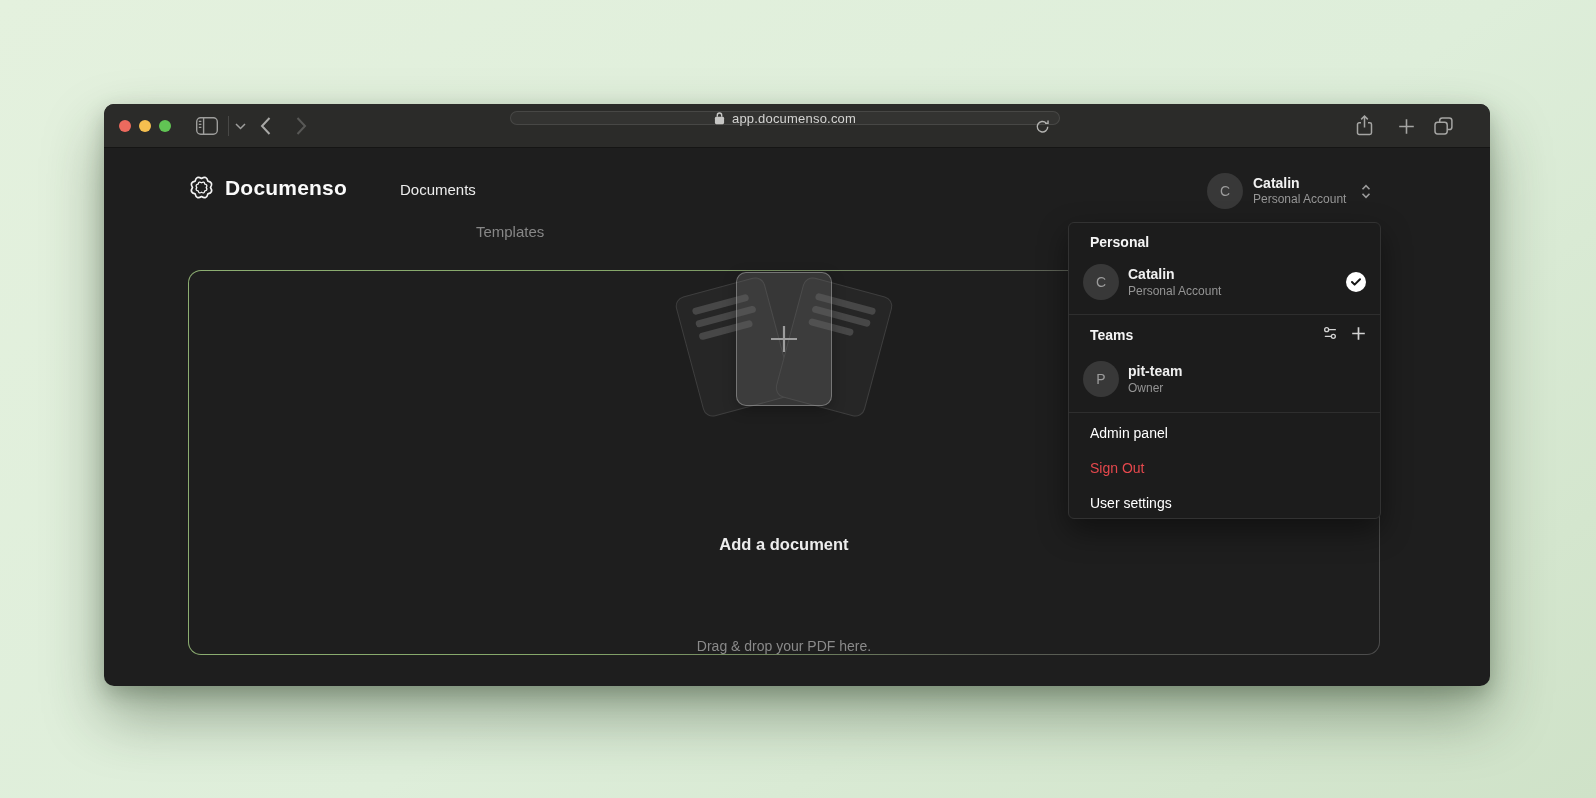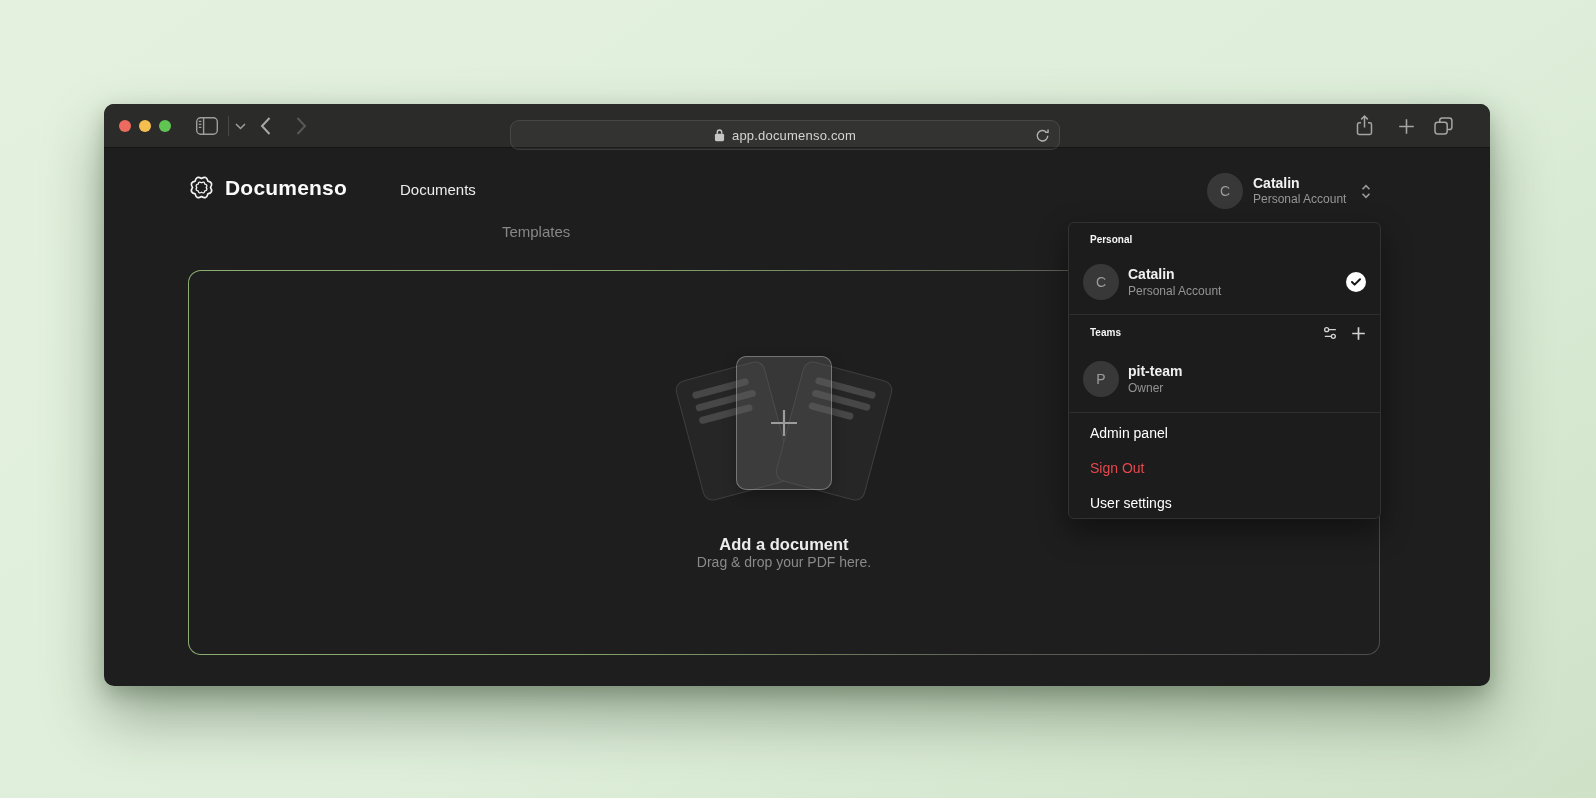--- a/index.html
+++ b/index.html
@@ -23,34 +23,34 @@
   .tl.red{ left:15px; background:#ed6a5e; }
   .tl.yellow{ left:35px; background:#f5bf4f; }
   .tl.green{ left:55px; background:#61c554; }
   .tbicon { position:absolute; display:flex; align-items:center; justify-content:center; }
   .i-sidebar{ left:92px; top:13px; }
   .tbsep{ position:absolute; left:124px; top:12px; width:1px; height:20px; background:#484846; }
   .i-chevdn{ left:131px; top:19px; }
   .i-back{ left:156px; top:13px; }
   .i-fwd{ left:192px; top:13px; }
   .urlbar{
-    position:absolute; left:406px; top:16px; width:550px; height:30px;
+    position:absolute; left:406px; top:7px; width:550px; height:14px;
     border:1px solid rgba(255,255,255,.10); background:rgba(255,255,255,.04);
     border-radius:9px; display:flex; align-items:center; justify-content:center; gap:7px;
   }
   .urlbar .url{ font-size:13px; color:#d4d4d2; letter-spacing:.2px; }
   .i-reload{ position:absolute; right:9px; top:7px; }
   .i-share{ left:1252px; top:11px; }
   .i-plus{ left:1294px; top:14px; }
   .i-tabs{ left:1330px; top:13px; }
   
   .app-header{ position:absolute; left:0; top:44px; right:0; height:90px; }
   .brand{ position:absolute; left:84px; top:26px; display:flex; align-items:center; gap:10px; }
   .brand .name{ font-size:21px; font-weight:700; color:#fafafa; letter-spacing:.2px; }
-  .nav{ position:absolute; left:296px; top:33px; display:flex; gap:26px; }
+  .nav{ position:absolute; left:296px; top:33px; display:flex; }
   .nav a{ font-size:15px; font-weight:500; text-decoration:none; }
   .nav a.active{ color:#ececec; }
   .nav a.inactive{ color:#878787;margin-top:42px; }
   .search{
     position:absolute; left:671px; top:25px; width:375px; height:37px;
     border:1px solid #3b3b3b; border-radius:8px; display:flex; align-items:center;
     padding:0 8px 0 12px; gap:9px; background:#1e1e1e;
   }
   .search .placeholder{ flex:1; font-size:14px; color:#9a9a9a; }
   .search .kbd{
@@ -65,42 +65,42 @@
   }
   .account .nm{ font-size:14px; font-weight:700; color:#f2f2f2; line-height:17px; }
   .account .sub{ font-size:12px; color:#969696; line-height:15px; }
   .account .updown{ margin-left:4px; display:flex; }
   
   .dropzone{
     position:absolute; left:84px; top:166px; width:1192px; height:385px;
     border-radius:13px; border:1px solid transparent;
     background:linear-gradient(#1e1e1e,#1e1e1e) padding-box,
                linear-gradient(100deg,#8dae72 0%,#85a769 35%,#5b5f55 70%,#4c4c4c 100%) border-box;
-    display:flex; flex-direction:column; align-items:center; justify-content:center;
+    display:flex; flex-direction:column; align-items:center; justify-content:space-between;
   }
   .cards{ position:relative; width:240px; height:152px; margin-bottom:28px; }
   .card{ position:absolute; border-radius:10px; }
   .card.side{ width:92px; height:124px; background:#262626; border:1px solid #3e3e3e; top:14px; padding:13px 14px; }
   .card.left{ left:24px; transform:rotate(-15deg); }
   .card.right{ right:24px; transform:rotate(15deg); }
   .bar{ height:7px; border-radius:3.5px; background:#474747; margin-bottom:6px; }
   .card.center{
     left:50%; transform:translateX(-50%); top:1px; width:96px; height:134px;
     background:rgba(96,96,96,.38); border:1px solid rgba(168,168,168,.55);
     display:flex; align-items:center; justify-content:center; box-shadow:0 4px 14px rgba(0,0,0,.25);
   }
   .dz-title{ font-size:16.5px; font-weight:700; color:#ededed; }
   .dz-sub{ font-size:14px; color:#8a8a8a; }
   
   .menu{
     position:absolute; left:964px; top:118px; width:313px; height:297px;
     background:#1c1c1c; border:1px solid #323232; border-radius:6px; z-index:10;
     box-shadow:0 12px 30px rgba(0,0,0,.45);
   }
-  .menu .heading{ position:absolute; left:21px; font-size:10px; font-weight:700; color:#f5f5f5; }
+  .menu .heading{ position:absolute; left:21px; font-size:14px; font-weight:700; color:#f5f5f5; }
   .h-personal{ top:11px; }
   .h-teams{ top:104px; }
   .mrow{ position:absolute; left:14px; right:14px; height:44px; display:flex; align-items:center; gap:9px; }
   .r-personal{ top:37px; }
   .r-team{ top:134px; }
   .mrow .rnm{ font-size:14px; font-weight:600; color:#f0f0f0; line-height:17px; }
   .mrow .rsub{ font-size:12px; color:#949494; line-height:16px; }
   .check{
     margin-left:auto; width:20px; height:20px; border-radius:50%; background:#fff;
     display:flex; align-items:center; justify-content:center; flex:none;

